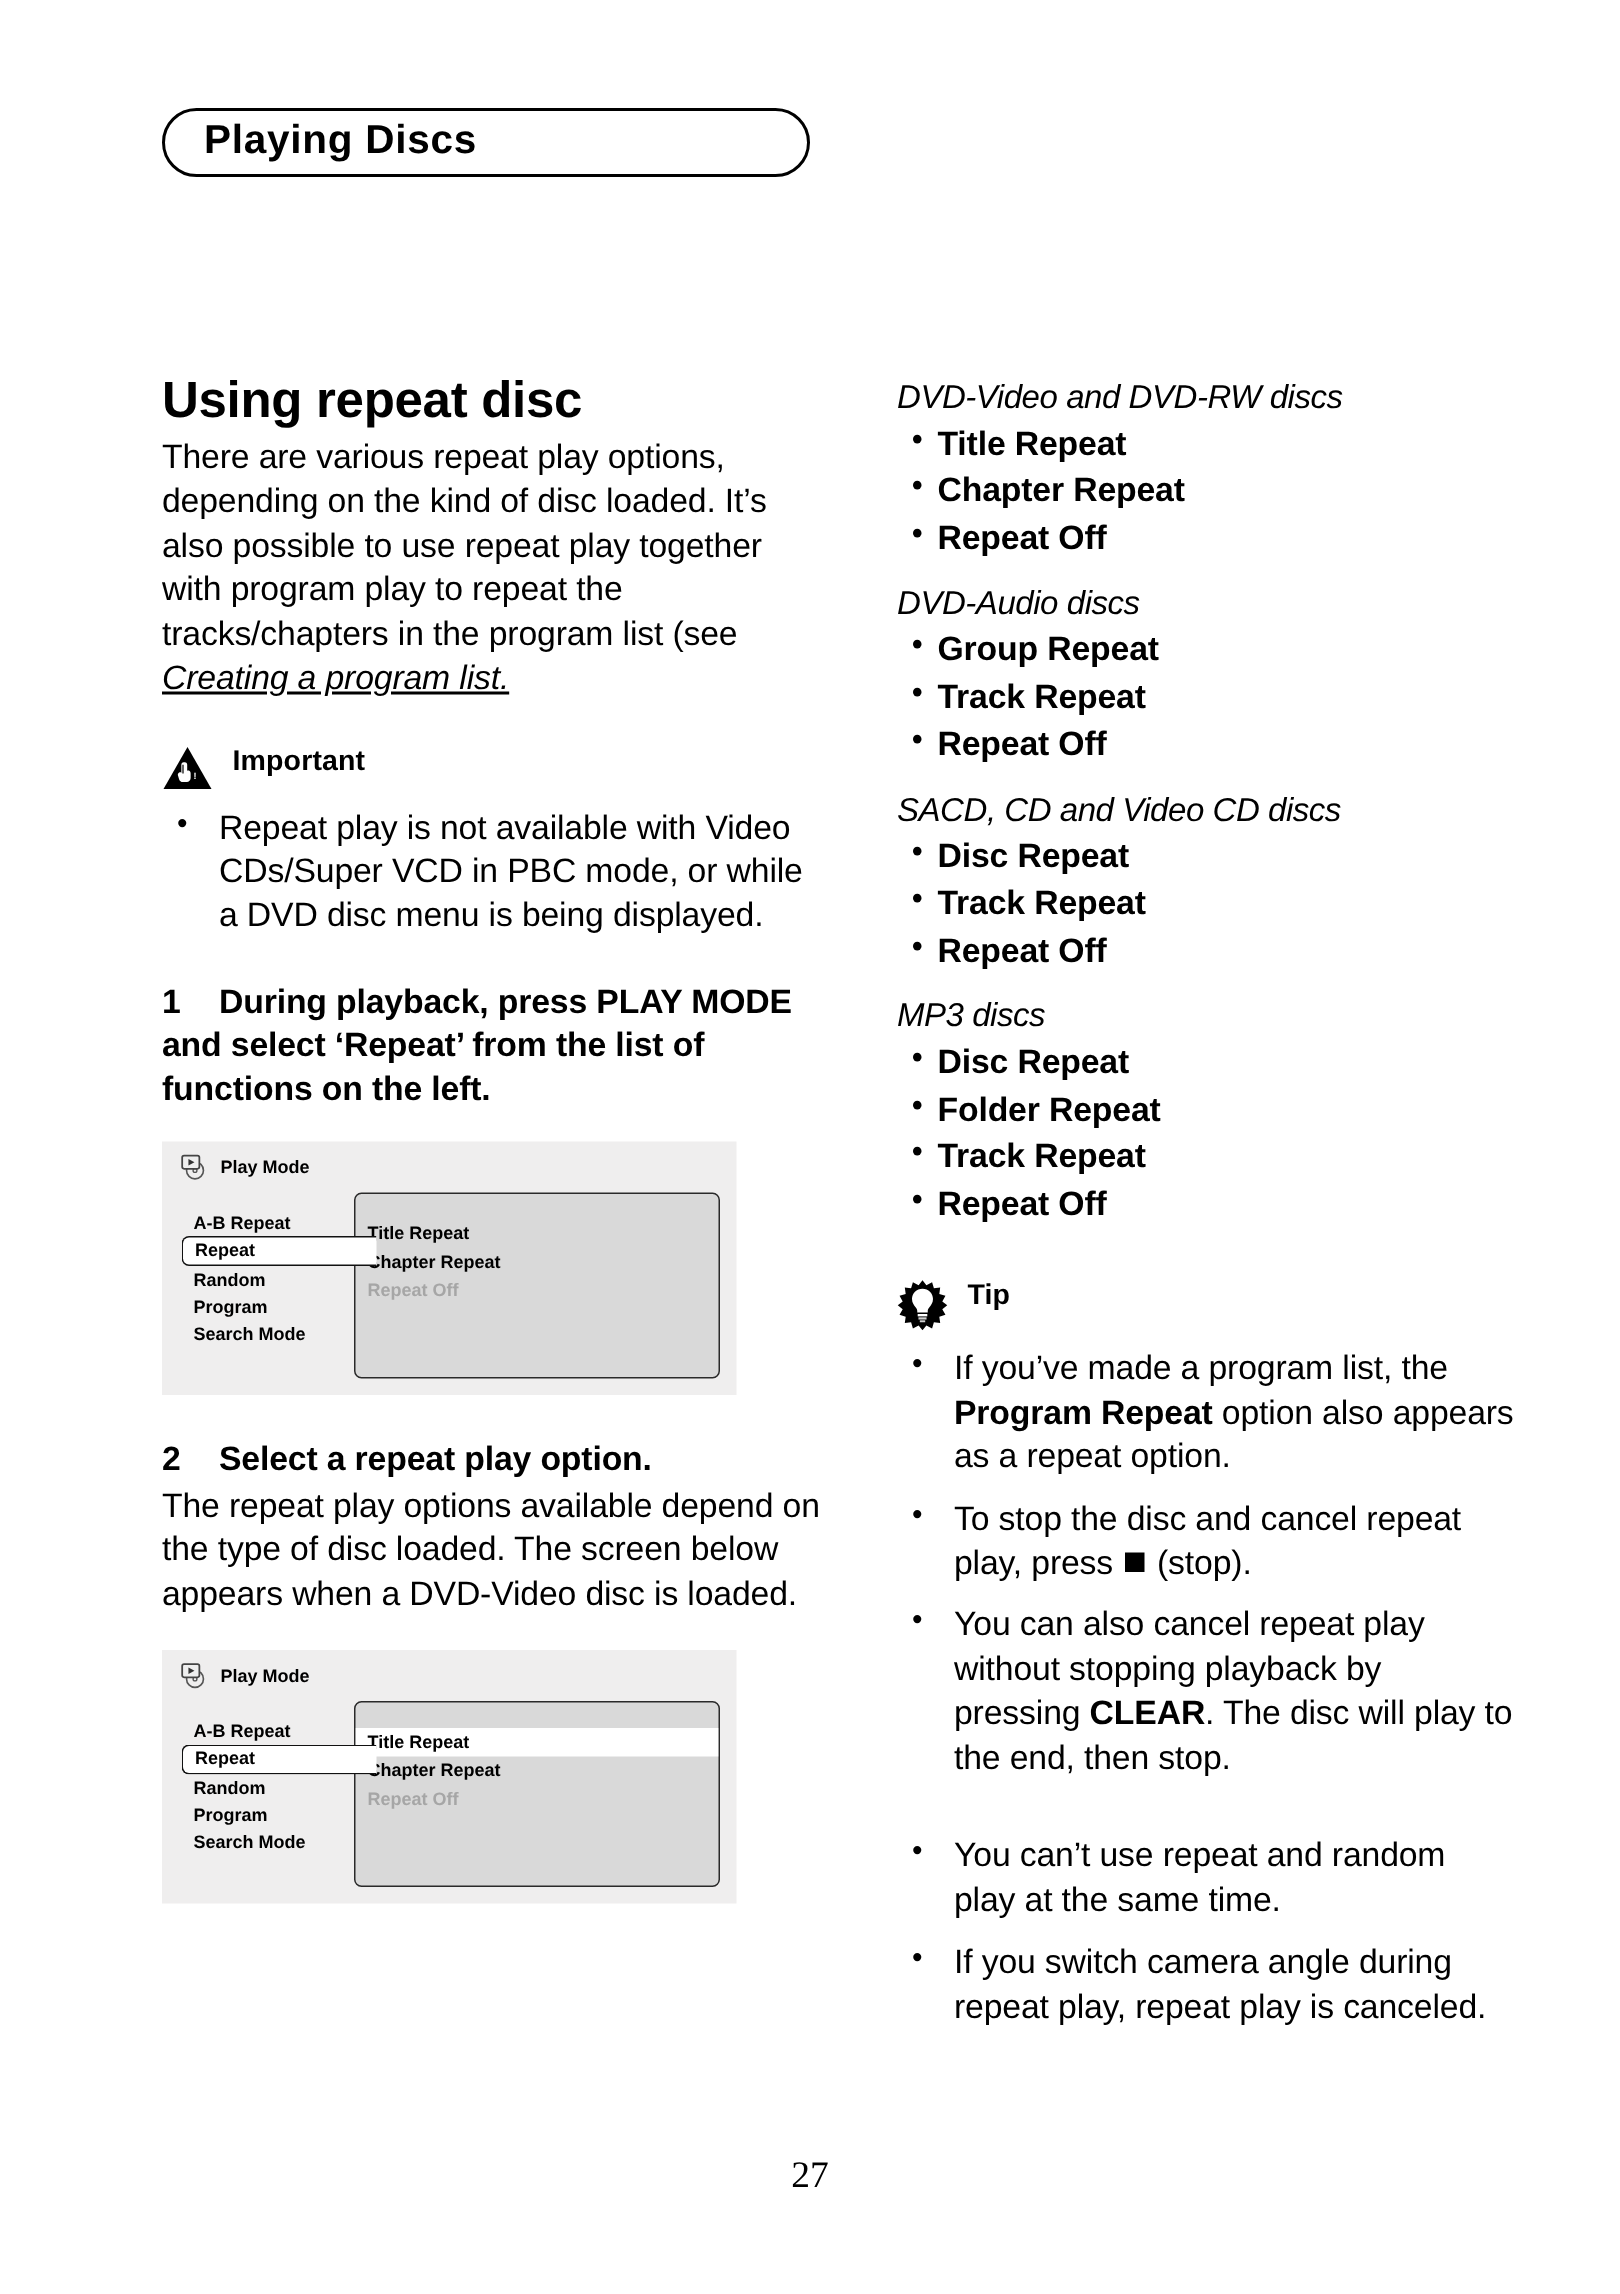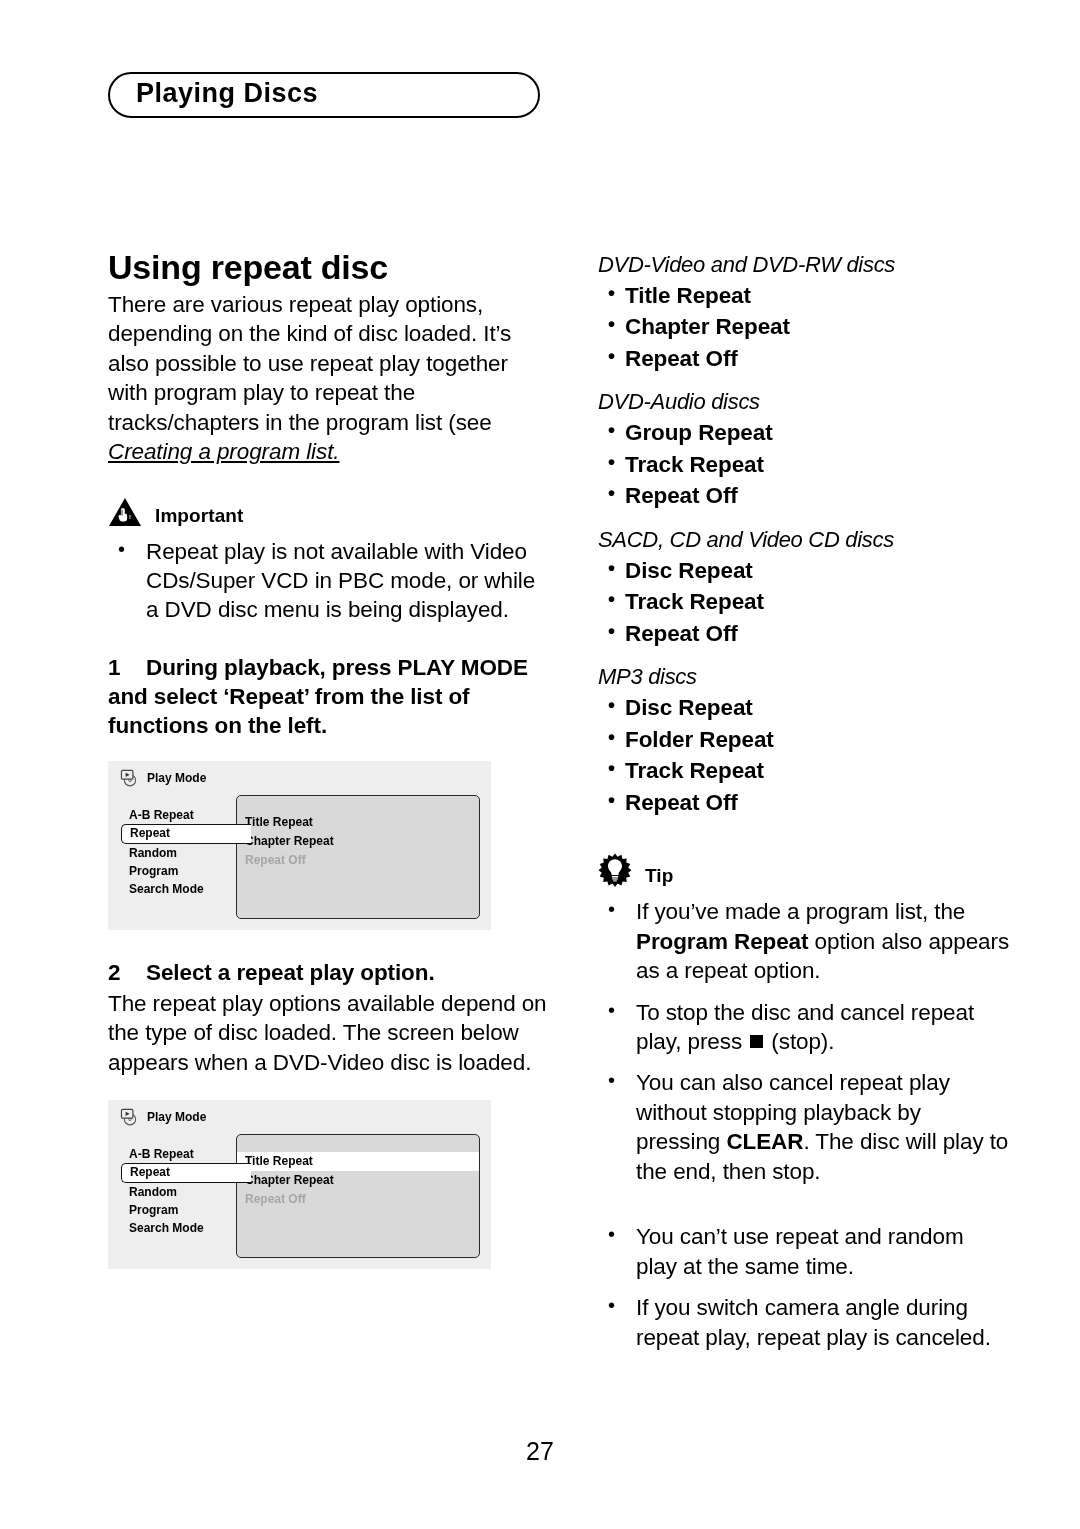--- a/index.html
+++ b/index.html
@@ -58,21 +58,21 @@
     font-size: 22.5px;
     line-height: 1.31;
     letter-spacing: -0.1px;
   }
   p.body-text .ital { font-style: italic; text-decoration: underline; }
 
   
   .callout { margin-top: 30px; }
   .callout-head {
     display: flex;
-    align-items: flex-end;
+    align-items: flex-start;
     gap: 13px;
     margin-bottom: 10px;
   }
   .callout-head .label {
     font-size: 19px;
     font-weight: bold;
     letter-spacing: 0.1px;
   }
   .ic { flex: 0 0 auto; display:block; }
 
@@ -201,20 +201,21 @@
   .pm-icon { position: relative; width: 20px; height: 18px; }
 
   
   #page-number {
     position: absolute;
     left: 0;
     right: 0;
     top: 1437px;
     text-align: center;
     font-size: 25px;
+    font-family: Liberation Serif, serif;
   }
 </style>
 </head>
 <body>
 
 <div id="page-header">
   <span class="hdr-text">Playing Discs</span>
 </div>
 
 <div class="col" id="col-left">

